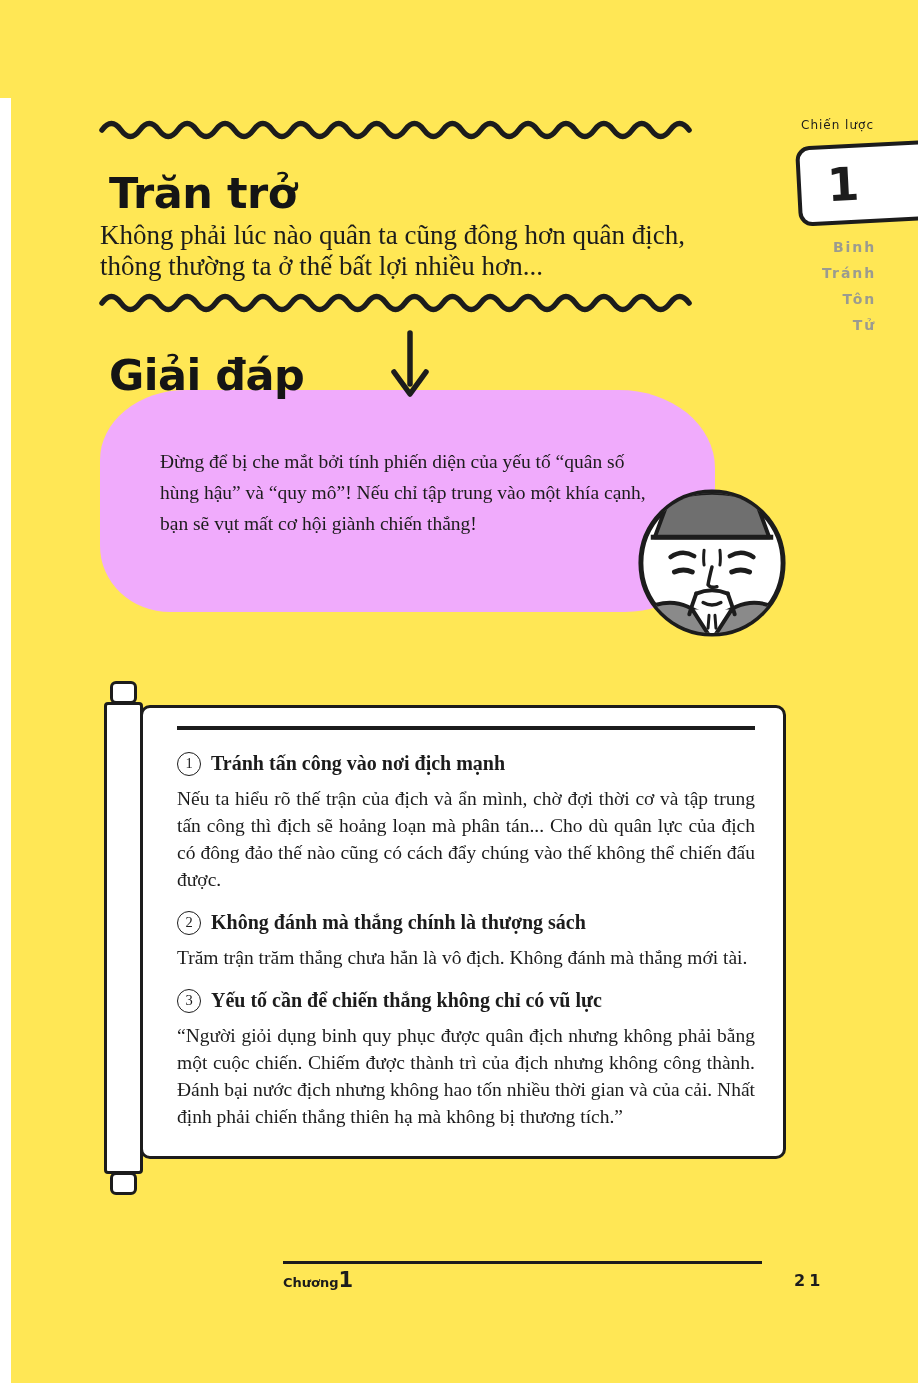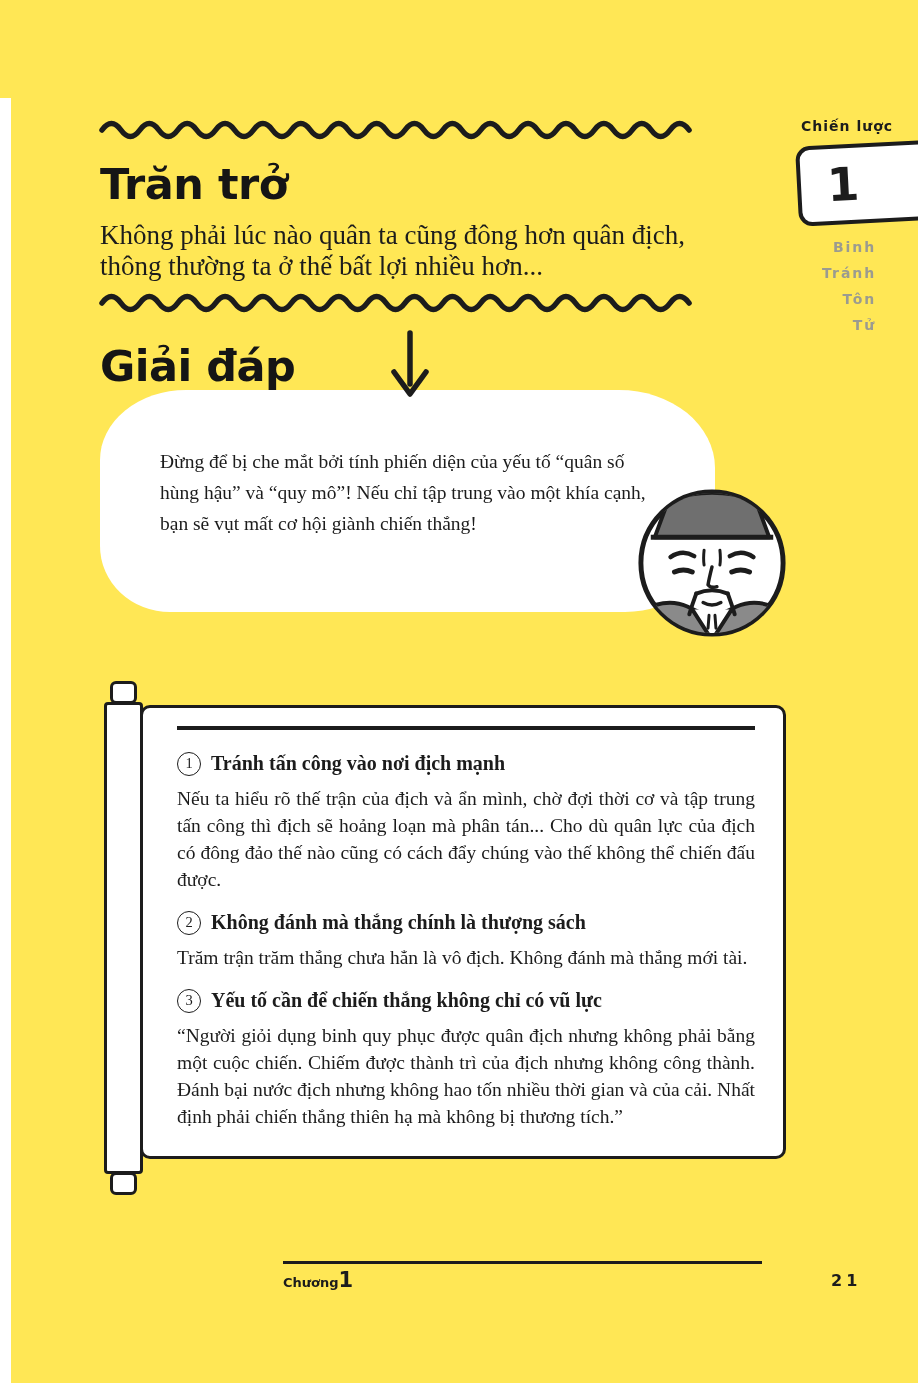--- a/index.html
+++ b/index.html
@@ -9,21 +9,21 @@
     background:#FFE755;
     overflow:hidden;
     font-family:"Liberation Serif", serif;
     color:#1C1C1C;
   }
   .left-strip{position:absolute;left:0;top:98px;width:11px;height:1285px;background:#ffffff;}
 
   
   .corner-tag{
     position:absolute;left:801px;top:118px;
-    font-family:"DejaVu Sans", sans-serif;font-weight:bold;font-size:14px;letter-spacing:1px;
+    font-family:"DejaVu Sans", sans-serif;font-weight:normal;font-size:12px;letter-spacing:1px;
   }
   .chapter-badge{
     position:absolute;left:797px;top:143px;width:136px;height:72px;
     background:#fff;border:4px solid #1C1C1C;border-radius:14px;
     transform:rotate(-3deg);
     display:flex;align-items:center;
   }
   .chapter-badge span{
     font-family:"DejaVu Sans", sans-serif;font-weight:900;font-size:46px;
     padding-left:26px;line-height:1;
@@ -34,37 +34,37 @@
     font-family:"DejaVu Sans", sans-serif;font-size:14px;font-weight:600;
     color:#9B9B90;letter-spacing:2px;line-height:26px;text-align:right;
   }
 
   
   .wave{position:absolute;left:98px;width:614px;height:32px;}
   .wave-top{top:113px;}
   .wave-bottom{top:286px;}
 
   .big-heading{
-    position:absolute;left:100px;margin:0;
+    position:absolute;left:100px;margin:9px;
     font-family:"DejaVu Sans", sans-serif;font-weight:900;font-size:43px;
     letter-spacing:-0.5px;color:#151515;z-index:5;
   }
   .h-trantro{top:159px;}
   .h-giaidap{top:341px;}
 
   .problem-body{
     position:absolute;left:100px;top:220px;width:650px;margin:0;
     font-size:27px;line-height:31px;
   }
 
   .down-arrow{position:absolute;left:388px;top:330px;width:44px;height:78px;z-index:5;}
 
   .bubble{
     position:absolute;left:100px;top:390px;width:615px;height:222px;
-    background:#ffffff;
+    background:#f0abfc;
     border-radius:86px 96px 90px 70px / 70px 78px 78px 66px;
     z-index:1;
   }
   .bubble p{
     position:absolute;left:60px;top:56px;width:495px;margin:0;
     font-size:19.5px;line-height:31px;
   }
 
   .face{position:absolute;left:633px;top:484px;width:158px;height:158px;z-index:4;}
 
@@ -111,21 +111,21 @@
   .footer-rule{position:absolute;left:283px;top:1261px;width:479px;height:2.5px;background:#1C1C1C;}
   .footer-text{
     position:absolute;left:283px;top:1270px;width:479px;
     display:flex;align-items:baseline;gap:0;white-space:nowrap;
     font-family:"DejaVu Sans", sans-serif;
   }
   .f-chuong{font-size:13px;font-weight:bold;}
   .f-num{font-size:21px;font-weight:900;line-height:1;}
   .f-title{font-size:16.5px;font-weight:bold;letter-spacing:-0.3px;}
   .page-num{
-    position:absolute;left:831px;top:1271px;
+    position:absolute;left:794px;top:1271px;
     font-family:"DejaVu Sans", sans-serif;font-weight:900;font-size:16px;letter-spacing:4px;
   }
 </style>
 </head>
 <body>
 
 <div class="page">
 
   <div class="left-strip"></div>
 

